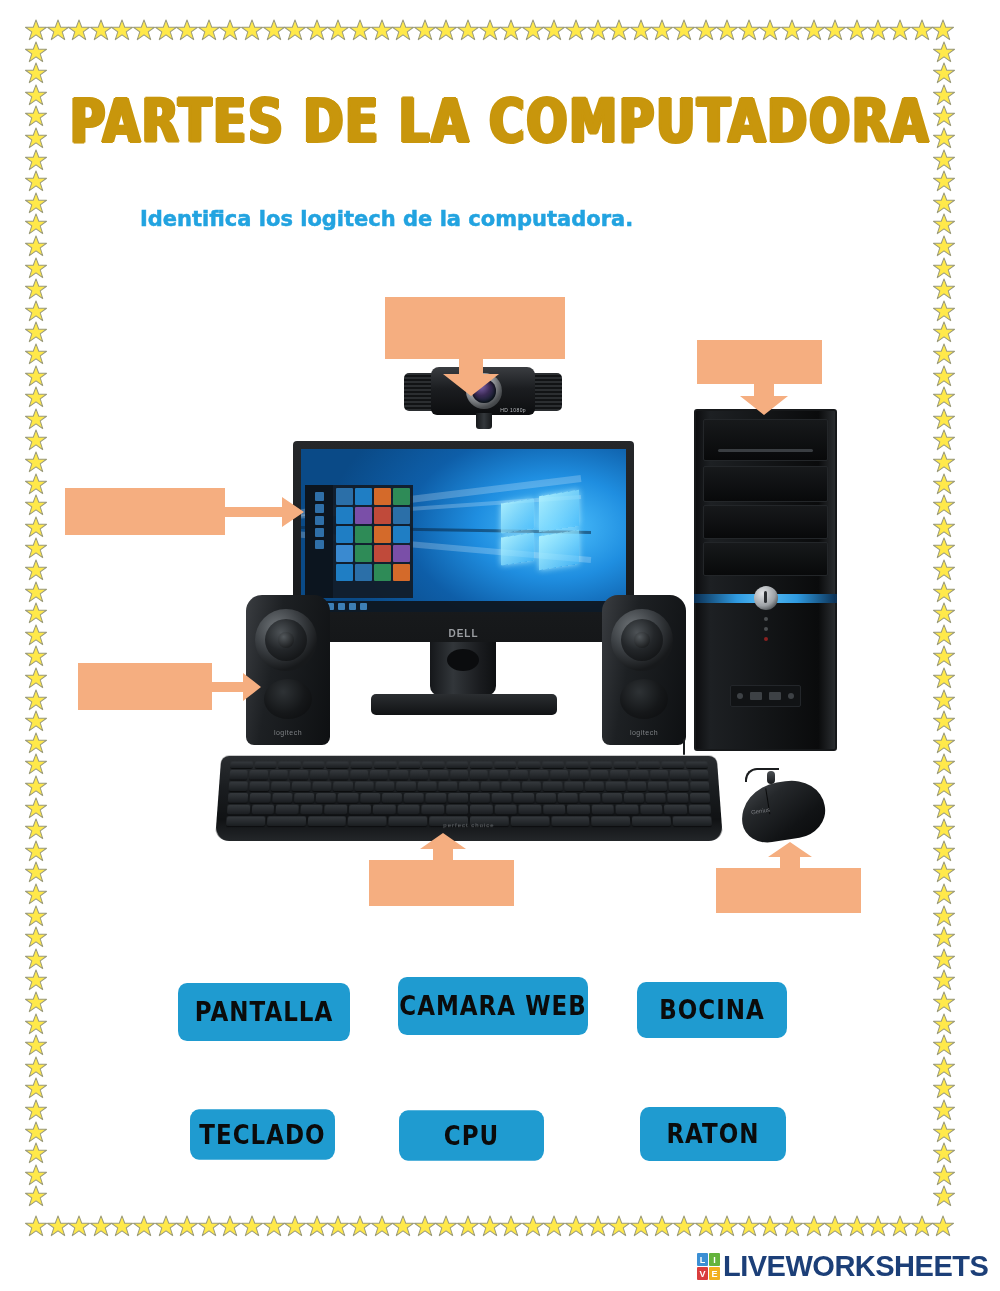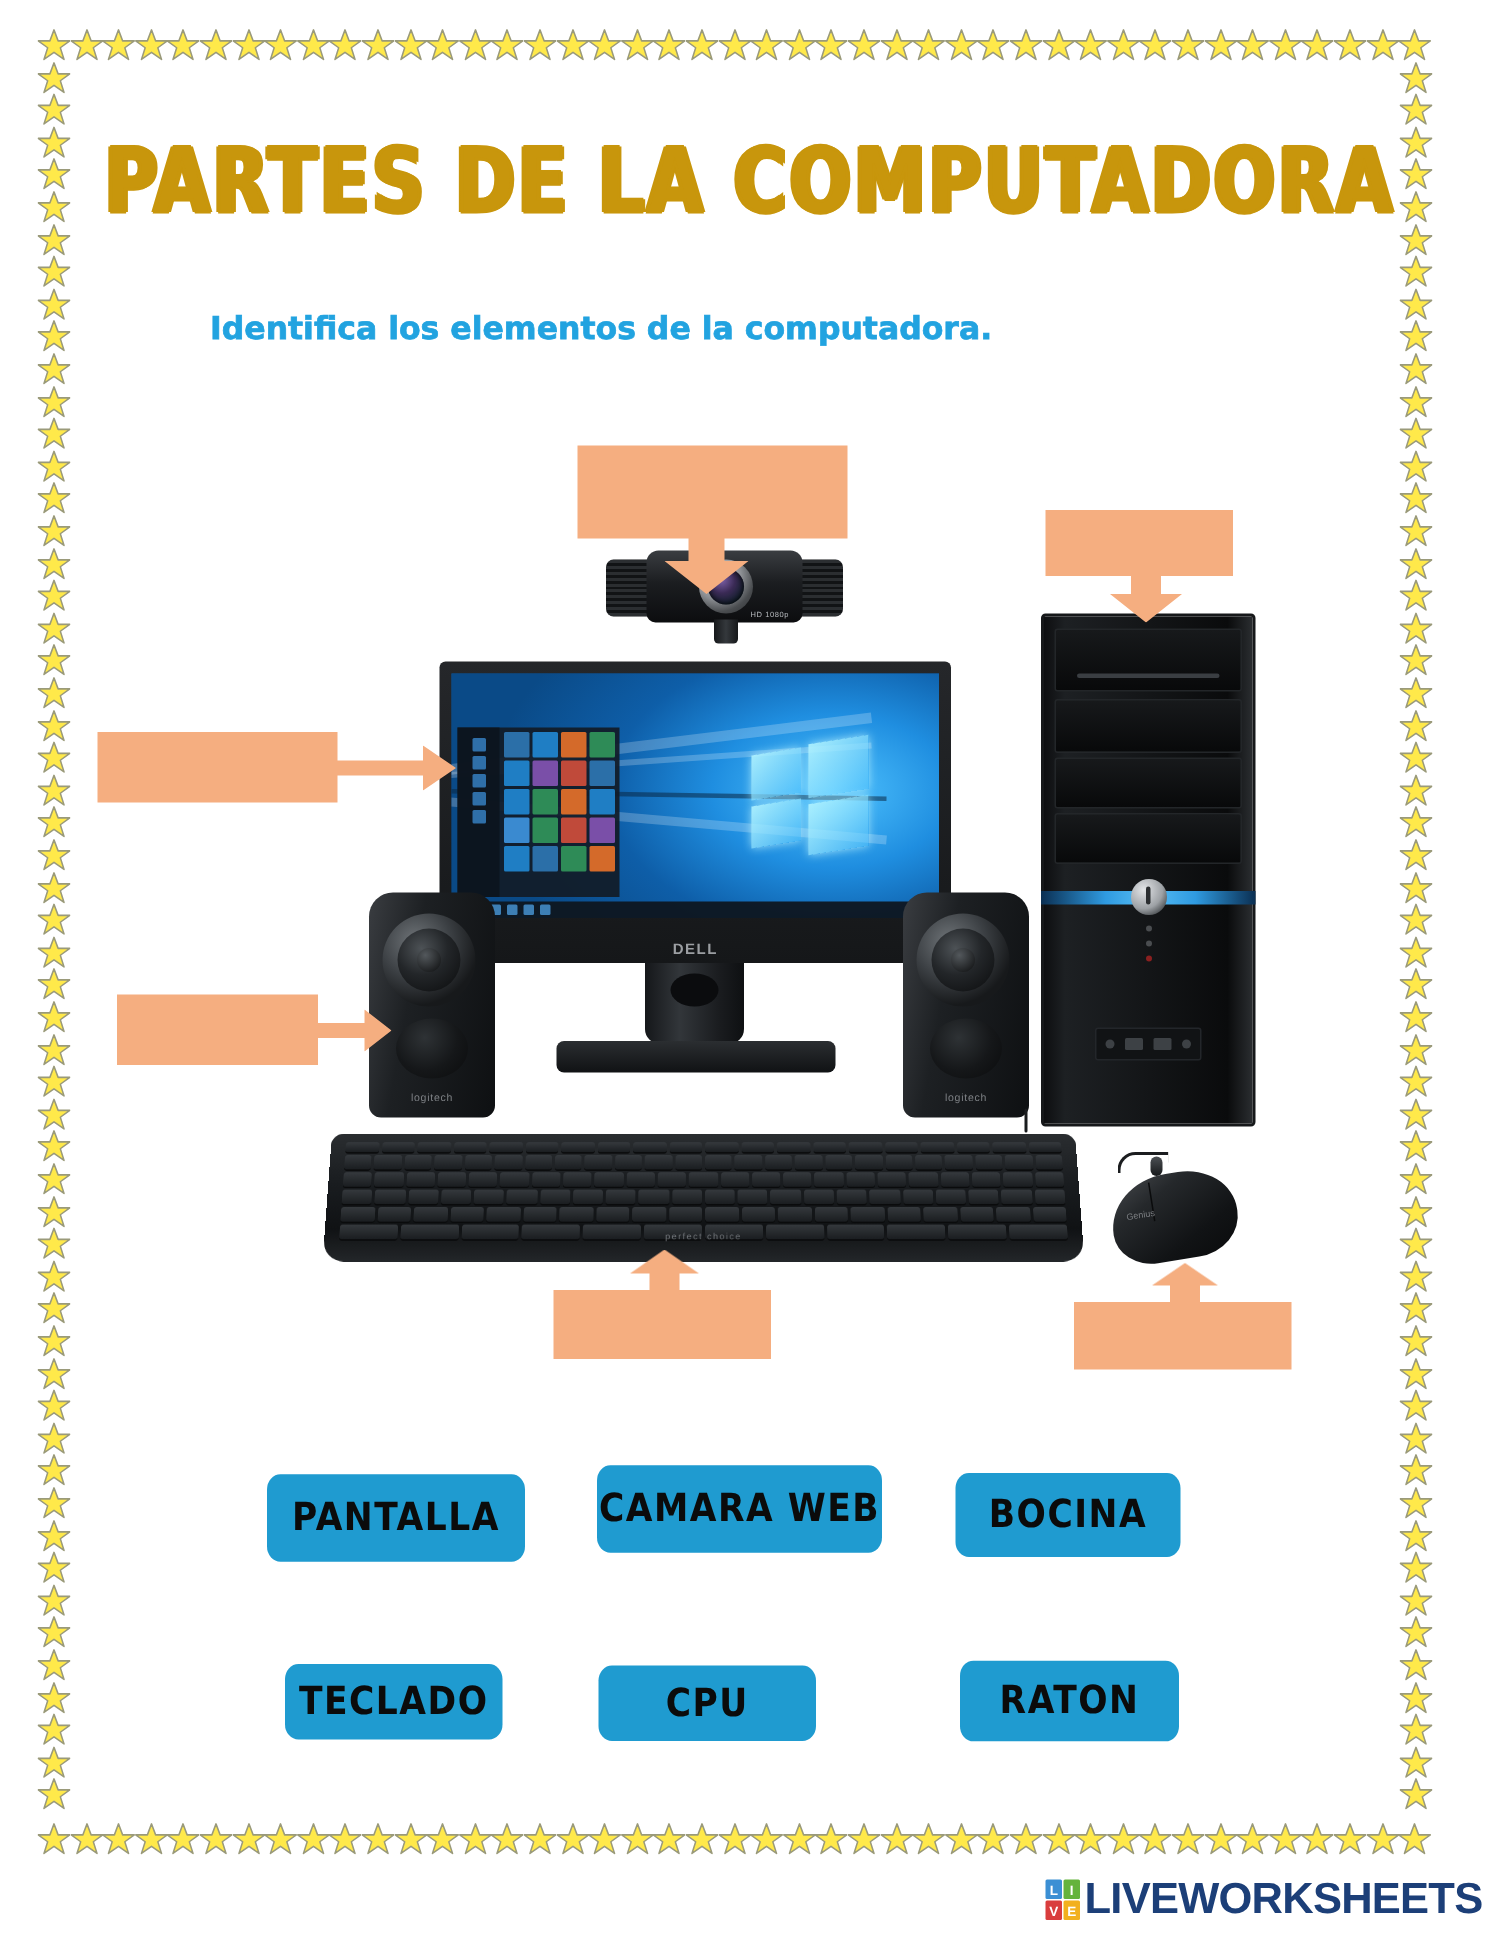--- a/index.html
+++ b/index.html
@@ -1294,21 +1294,21 @@
         </svg>
       </div>
       <div class="star" style="left: 933px; top: 1185.4px;">
         <svg viewBox="0 0 24 24">
           <polygon points="12,1 15,9 23.5,9 16.6,14 19.3,22.5 12,17.3 4.7,22.5 7.4,14 0.5,9 9,9" fill="#ffe94a" stroke="#9a9a7a" stroke-width="1.1" stroke-linejoin="round"></polygon>
         </svg>
       </div>
     </div>
 
   <div id="title">PARTES DE LA COMPUTADORA</div>
-  <div id="subtitle">Identifica los elementos de la computadora.</div>
+  <div id="subtitle">Identifica los logitech de la computadora.</div>
 
   <div class="img" id="webcam">
     <div class="cam-wing l"></div>
     <div class="cam-wing r"></div>
     <div class="cam-body"></div>
     <div class="cam-lens-ring"></div>
     <div class="cam-lens"></div>
     <div class="cam-hd">HD 1080p</div>
     <div class="cam-stem"></div>
   </div>

